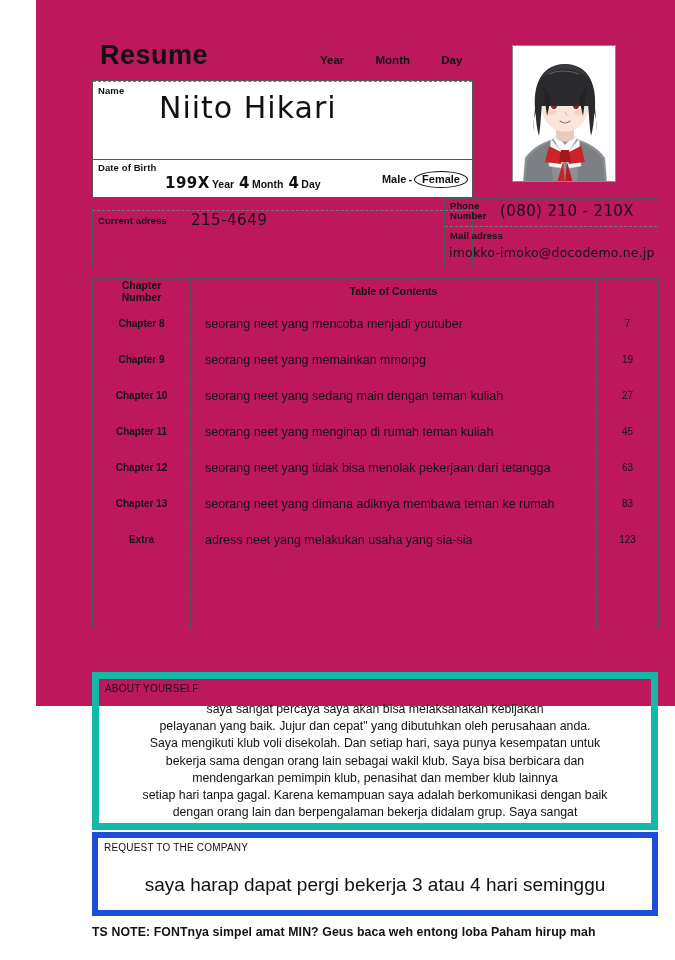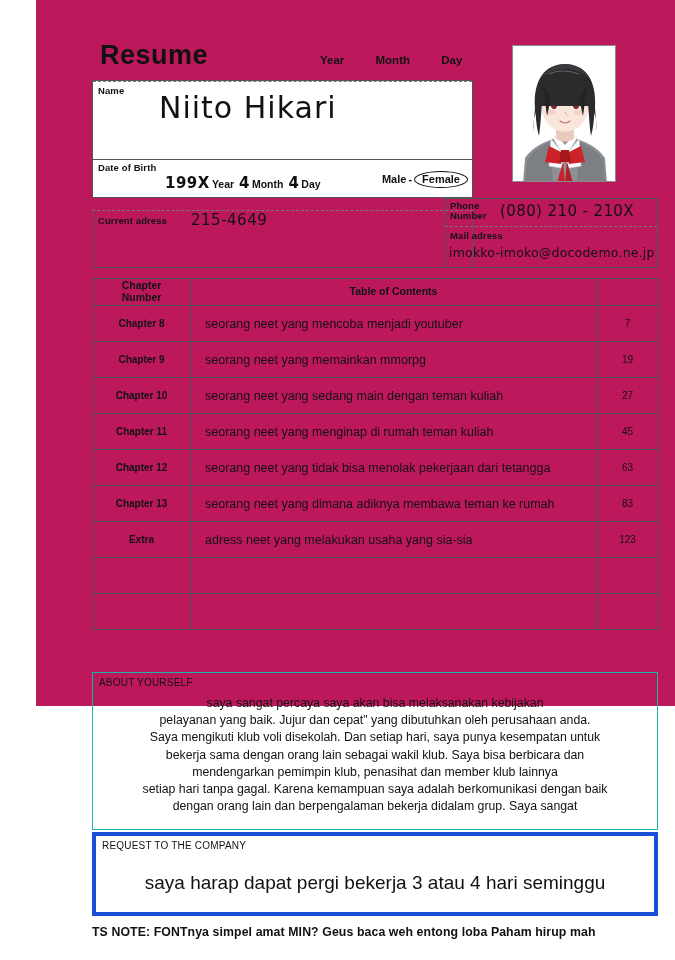--- a/index.html
+++ b/index.html
@@ -293,21 +293,21 @@
   }
   .toc tbody tr.empty td { height: 36px; }
 
   
   .about-box {
     position: absolute;
     left: 56px;
     top: 672px;
     width: 566px;
     height: 158px;
-    border: 1px solid #14b8a6;
+    border: 7px solid #14b8a6;
     box-sizing: border-box;
   }
   .section-label {
     position: absolute;
     left: 6px;
     top: 4px;
     font-size: 10px;
     letter-spacing: 0.2px;
   }
   .about-text {
@@ -323,21 +323,21 @@
   }
   .about-text .ln { display: block; white-space: nowrap; }
 
   
   .request-box {
     position: absolute;
     left: 56px;
     top: 832px;
     width: 566px;
     height: 84px;
-    border: 4px solid #1d4ed8;
+    border: 6px solid #1d4ed8;
     box-sizing: border-box;
   }
   .request-text {
     position: absolute;
     left: 0;
     top: 36px;
     width: 100%;
     text-align: center;
     font-size: 19px;
   }

